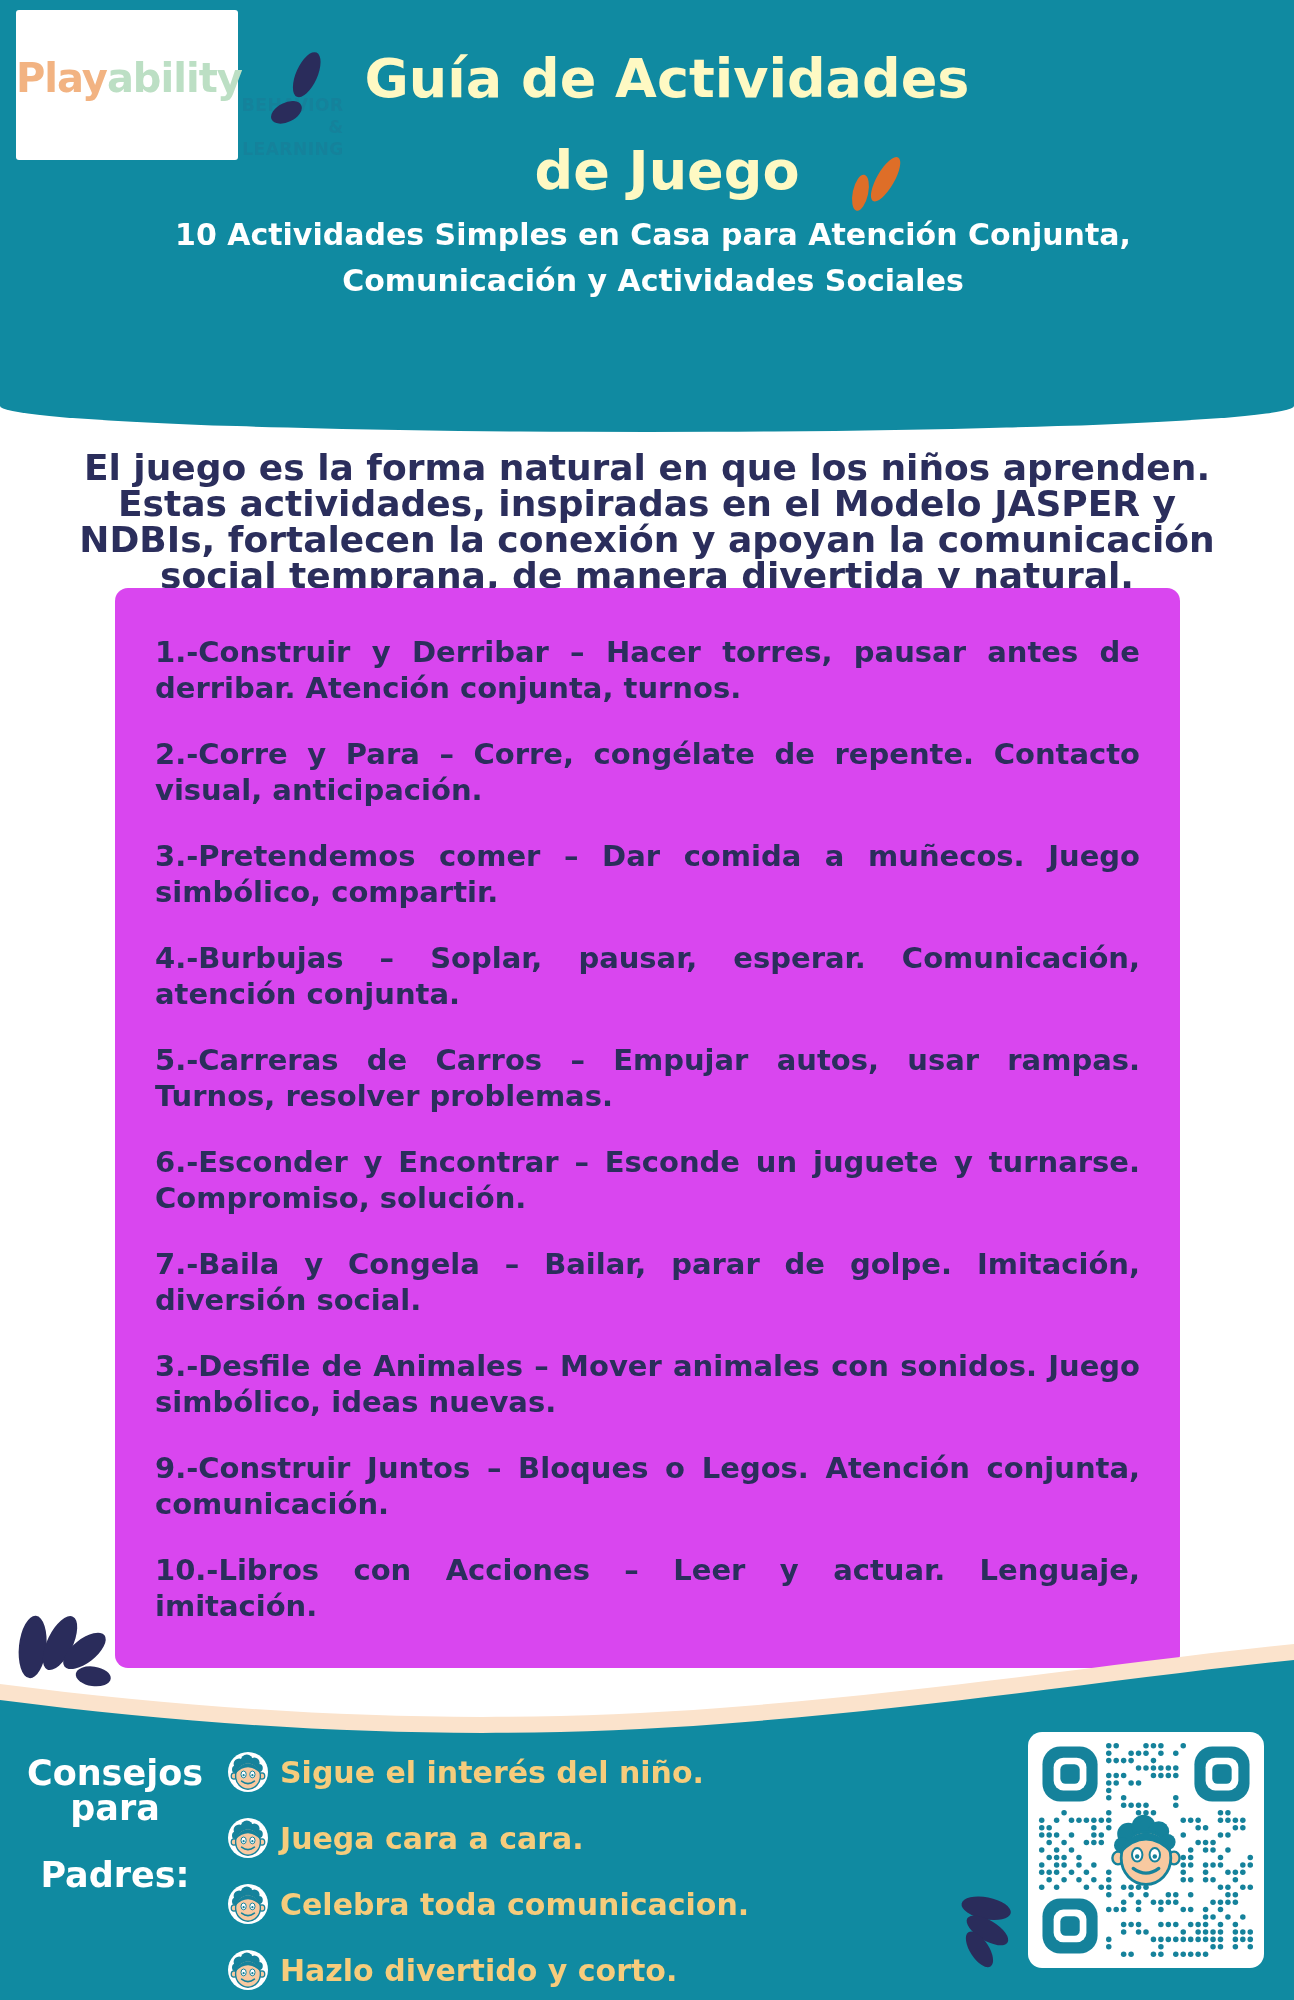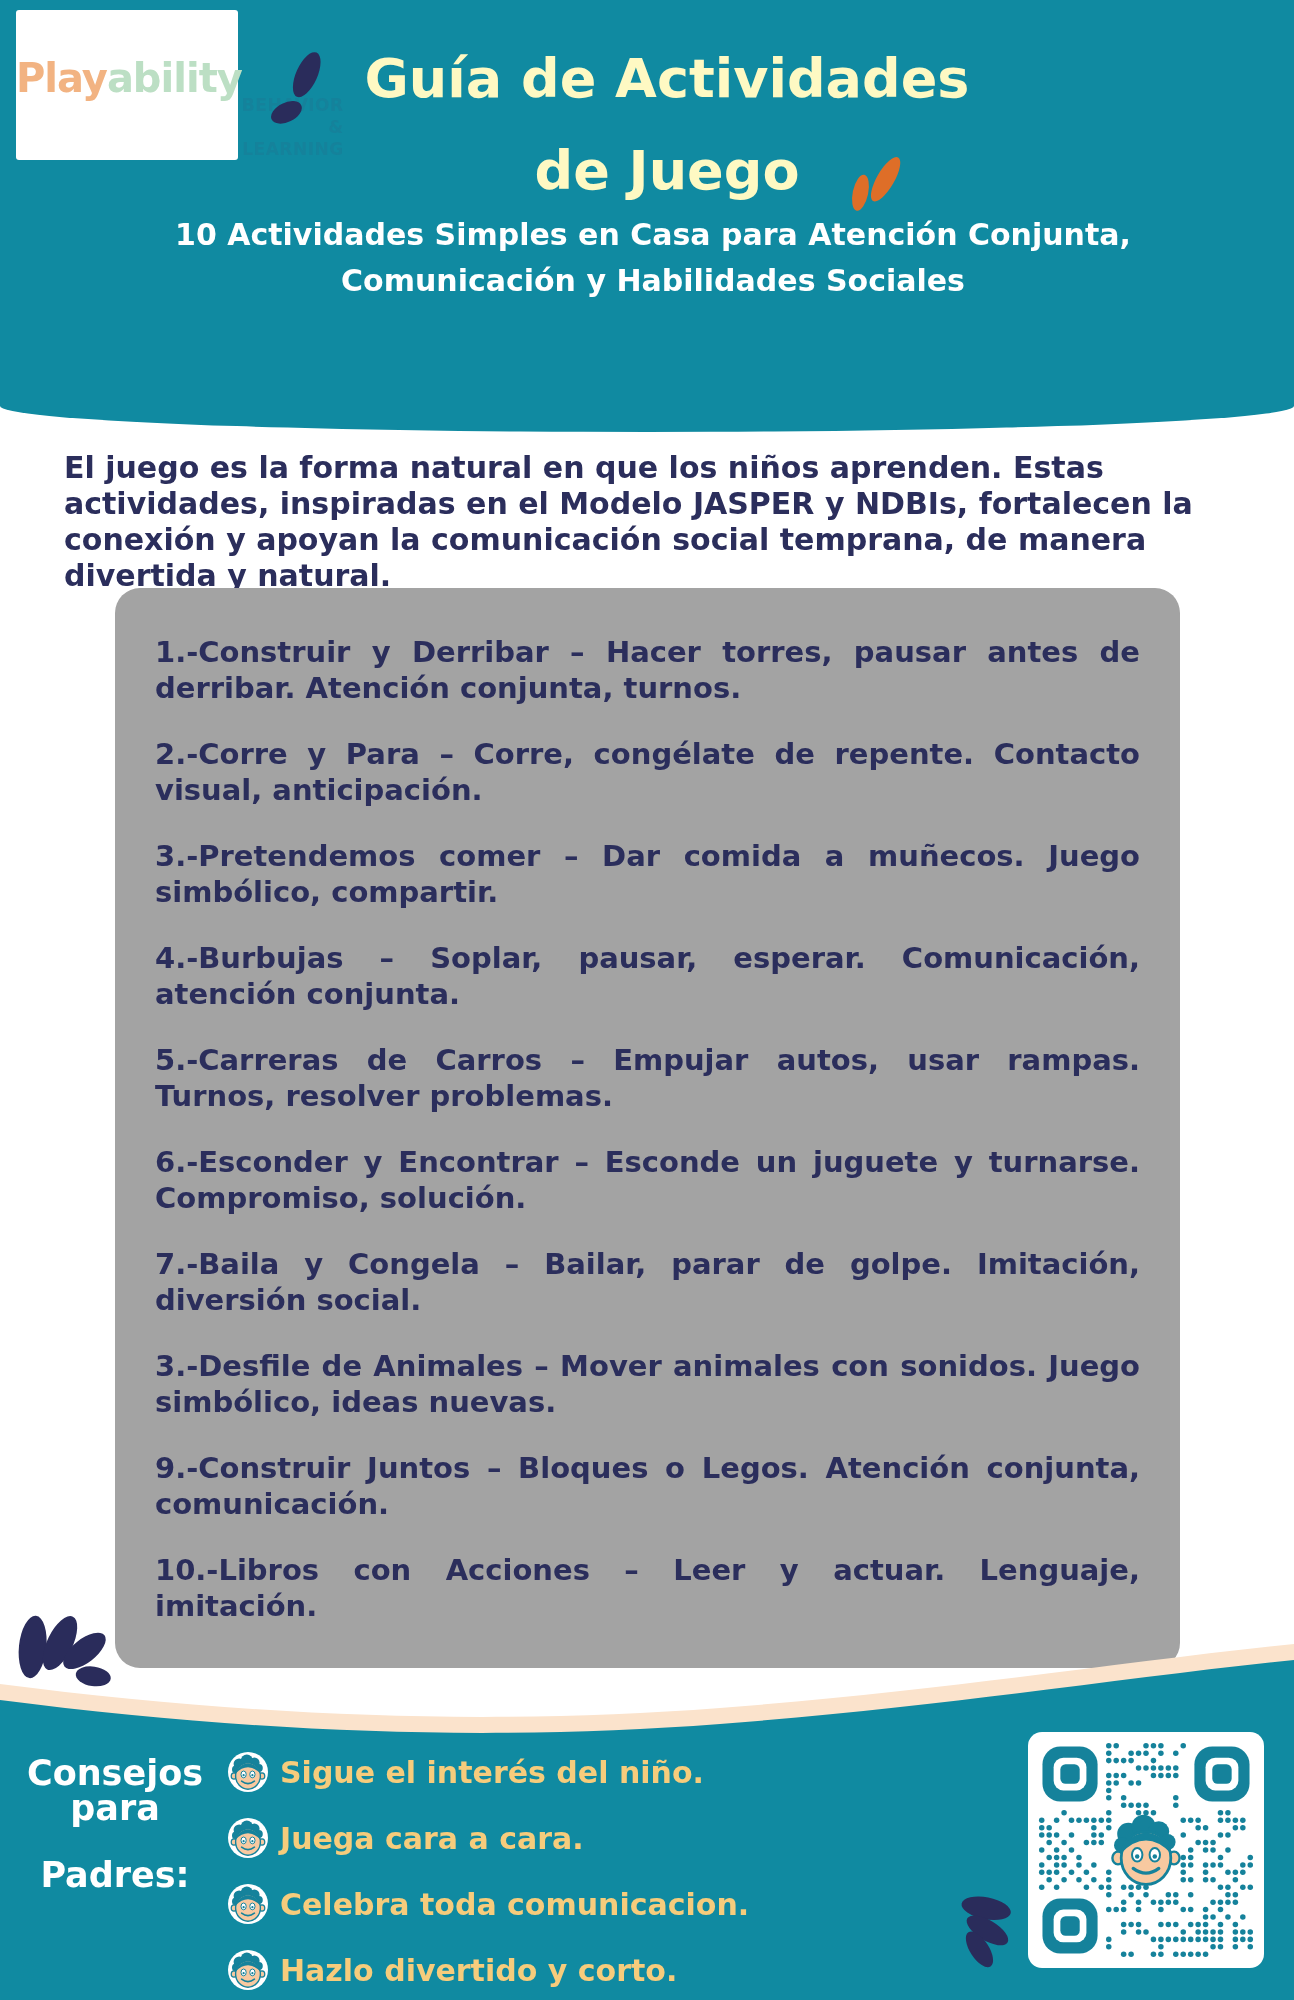--- a/index.html
+++ b/index.html
@@ -24,26 +24,26 @@
     color:#15829B;line-height:1.3;letter-spacing:.5px;}
   .title{position:absolute;left:40px;right:0;top:52px;margin:0;text-align:center;color:#fef9c3;font-weight:700;}
   .title .t1{display:block;font-size:54px;line-height:1;}
   .title .t2{display:block;font-size:54px;line-height:1;margin-top:38px;}
   .leaf{position:absolute;}
   .leaf-title-left{left:270px;top:48px;width:58px;height:90px;}
   .leaf-title-right{left:845px;top:146px;width:58px;height:78px;}
   .subtitle{position:absolute;left:12px;right:0;top:212px;margin:0;text-align:center;color:#fff;
     font-size:30px;font-weight:700;line-height:46px;}
   
-  .intro{position:absolute;left:64px;right:64px;top:450px;margin:0;color:#2B2E5C;
-    font-size:30px;font-weight:600;line-height:36px;}
+  .intro{position:absolute;left:64px;right:64px;top:450px;margin:0;text-align:center;color:#2B2E5C;
+    font-size:36px;font-weight:600;line-height:36px;}
   
   .activities-card{
-    position:absolute;left:115px;top:588px;width:1065px;height:1080px;background:#a3a3a3;
-    border-radius:25px;box-sizing:border-box;padding:46px 40px;display:flex;flex-direction:column;gap:30px;
+    position:absolute;left:115px;top:588px;width:1065px;height:1080px;background:#d946ef;
+    border-radius:13px;box-sizing:border-box;padding:46px 40px;display:flex;flex-direction:column;gap:30px;
   }
   .activity{margin:0;font-size:29px;font-weight:700;color:#2B2E5C;line-height:36px;text-align:justify;}
   
   .wave{position:absolute;left:0;top:1620px;width:1294px;height:380px;}
   .hand{position:absolute;}
   .hand-left{left:6px;top:1602px;width:110px;height:88px;}
   .hand-qr{left:942px;top:1890px;width:86px;height:82px;transform:rotate(95deg);}
   .tips-label{position:absolute;left:0;top:1756px;width:230px;text-align:center;color:#fff;
     font-weight:700;font-size:35px;line-height:1;}
   .tips-label .l2{margin-top:32px;}
@@ -107,21 +107,21 @@
 
     <svg class="leaf leaf-title-right" viewBox="0 0 60 80">
       <g fill="#DE6E28">
         <ellipse cx="16" cy="48" rx="8" ry="19" transform="rotate(12 16 48)"></ellipse>
         <ellipse cx="42" cy="34" rx="9" ry="26" transform="rotate(30 42 34)"></ellipse>
       </g>
     </svg>
 
     <p class="subtitle">
       <span>10 Actividades Simples en Casa para Atención Conjunta,</span><br>
-      <span>Comunicación y Habilidades Sociales</span>
+      <span>Comunicación y Actividades Sociales</span>
     </p>
   </header>
 
   <p class="intro">El juego es la forma natural en que los niños aprenden. Estas actividades, inspiradas en el Modelo JASPER y NDBIs, fortalecen la conexión y apoyan la comunicación social temprana, de manera divertida y natural.</p>
 
   <section class="activities-card">
     <p class="activity">1.-Construir y Derribar – Hacer torres, pausar antes de derribar. Atención conjunta, turnos.</p>
     <p class="activity">2.-Corre y Para – Corre, congélate de repente. Contacto visual, anticipación.</p>
     <p class="activity">3.-Pretendemos comer – Dar comida a muñecos. Juego simbólico, compartir.</p>
     <p class="activity">4.-Burbujas – Soplar, pausar, esperar. Comunicación, atención conjunta.</p>

